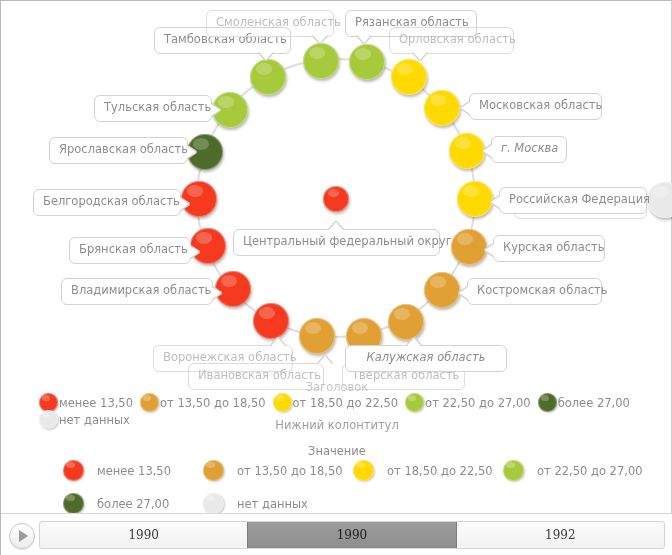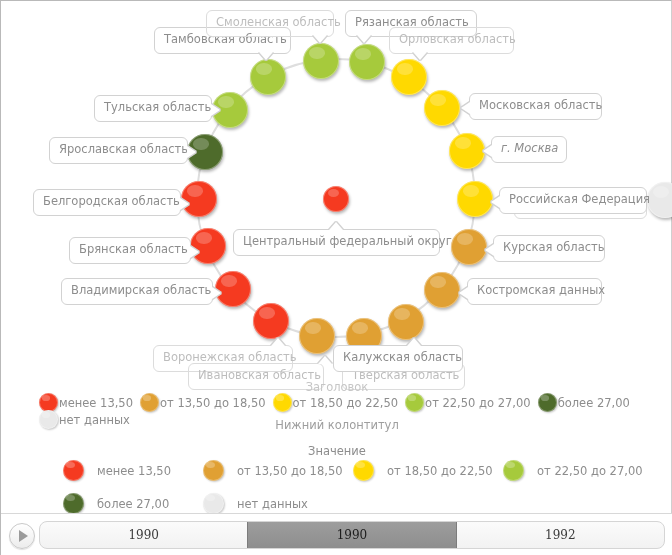--- a/index.html
+++ b/index.html
@@ -145,21 +145,21 @@
   #play-btn .tri{
     position:absolute;left:9px;top:6px;width:0;height:0;
     border-top:6px solid transparent;
     border-bottom:6px solid transparent;
     border-left:9px solid #9a9a9a;
   }
   #track{
     position:absolute;left:38px;top:7px;right:8px;height:28px;
     background:linear-gradient(#fbfbfb,#f2f2f2);
     border:1px solid #d5d5d5;
-    border-radius:8px;
+    border-radius:3px;
     display:flex;
     box-sizing:border-box;
   }
   .year-cell{
     flex:1 1 0;display:flex;align-items:center;justify-content:center;
     font-family:"DejaVu Serif","Liberation Serif",serif;
     font-size:12px;color:#3b3b3b;
     cursor:pointer;
     box-sizing:border-box;
   }
@@ -223,29 +223,29 @@
         <div class="callout dim" style="left: 513px; top: 191px; width: 133px; text-align: center;"><span>Липецкая область</span></div>
         <div class="tail tail-l" style="left: 505px; top: 200px;"></div>
         <div class="callout" style="left: 498px; top: 186px; width: 148px; text-align: center;"><span>Российская Федерация</span></div>
         <div class="tail tail-l" style="left: 490px; top: 195px;"></div>
         <div class="callout" style="left: 68px; top: 236px; width: 122px; text-align: center;"><span>Брянская область</span></div>
         <div class="tail tail-r" style="left: 189px; top: 245px;"></div>
         <div class="callout" style="left: 492px; top: 234px; width: 112px; text-align: center;"><span>Курская область</span></div>
         <div class="tail tail-l" style="left: 484px; top: 243px;"></div>
         <div class="callout" style="left: 60px; top: 277px; width: 152px; text-align: center;"><span>Владимирская область</span></div>
         <div class="tail tail-r" style="left: 211px; top: 286px;"></div>
-        <div class="callout" style="left: 466px; top: 277px; width: 135px; text-align: center;"><span>Костромская данных</span></div>
+        <div class="callout" style="left: 466px; top: 277px; width: 135px; text-align: center;"><span>Костромская область</span></div>
         <div class="tail tail-l" style="left: 458px; top: 286px;"></div>
         <div class="callout dim" style="left: 152px; top: 344px; width: 140px; text-align: center;"><span>Воронежская область</span></div>
         <div class="tail tail-u" style="left: 270px; top: 337px;"></div>
         <div class="callout dim" style="left: 187px; top: 362px; width: 136px; text-align: center;"><span>Ивановская область</span></div>
         <div class="tail tail-u" style="left: 317px; top: 355px;"></div>
         <div class="callout dim" style="left: 341px; top: 362px; width: 123px; text-align: center;"><span>Тверская область</span></div>
         <div class="tail tail-u" style="left: 365px; top: 355px;"></div>
-        <div class="callout" style="left: 332px; top: 344px; width: 130px; text-align: center;"><span>Калужская область</span></div>
+        <div class="callout" style="left: 344px; top: 344px; width: 162px; text-align: center; font-style: italic;"><span>Калужская область</span></div>
         <div class="tail tail-u" style="left: 406px; top: 337px;"></div>
         <div class="callout" style="left: 232px; top: 228px; width: 207px; text-align: center;"><span>Центральный федеральный округ</span></div>
         <div class="tail tail-u" style="left: 328px; top: 221px;"></div>
       </div>
 
     <div class="chart-title" style="top:379px;">Заголовок</div>
   </div>
 
   <div id="legend-top"><span class="li" style="margin-right: 7px;"><span class="legend-swatch" style="background: rgb(245, 58, 32);"></span><span class="lbl">менее 13,50</span></span><span class="li" style="margin-right: 7px;"><span class="legend-swatch" style="background: rgb(224, 160, 51);"></span><span class="lbl">от 13,50 до 18,50</span></span><span class="li" style="margin-right: 7px;"><span class="legend-swatch" style="background: rgb(255, 217, 0);"></span><span class="lbl">от 18,50 до 22,50</span></span><span class="li" style="margin-right: 7px;"><span class="legend-swatch" style="background: rgb(166, 202, 60);"></span><span class="lbl">от 22,50 до 27,00</span></span><span class="li" style="margin-right: 7px;"><span class="legend-swatch" style="background: rgb(78, 107, 43);"></span><span class="lbl">более 27,00</span></span><span class="li" style="margin-right: 7px; display: block; margin-top: -2px;"><span class="legend-swatch" style="background: rgb(233, 233, 233);"></span><span class="lbl">нет данных</span></span></div>
 

